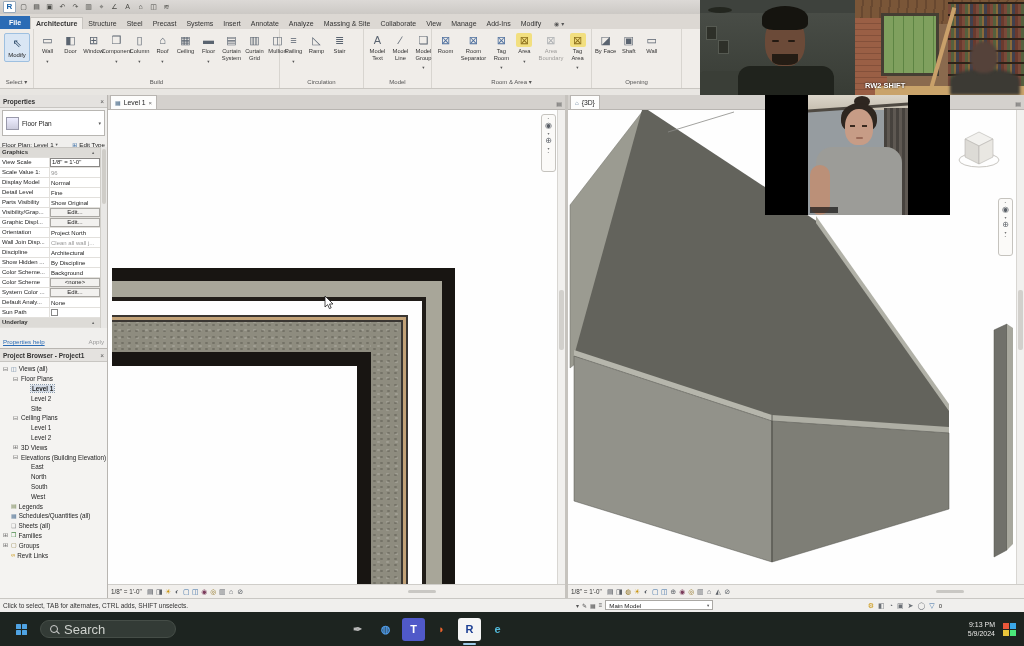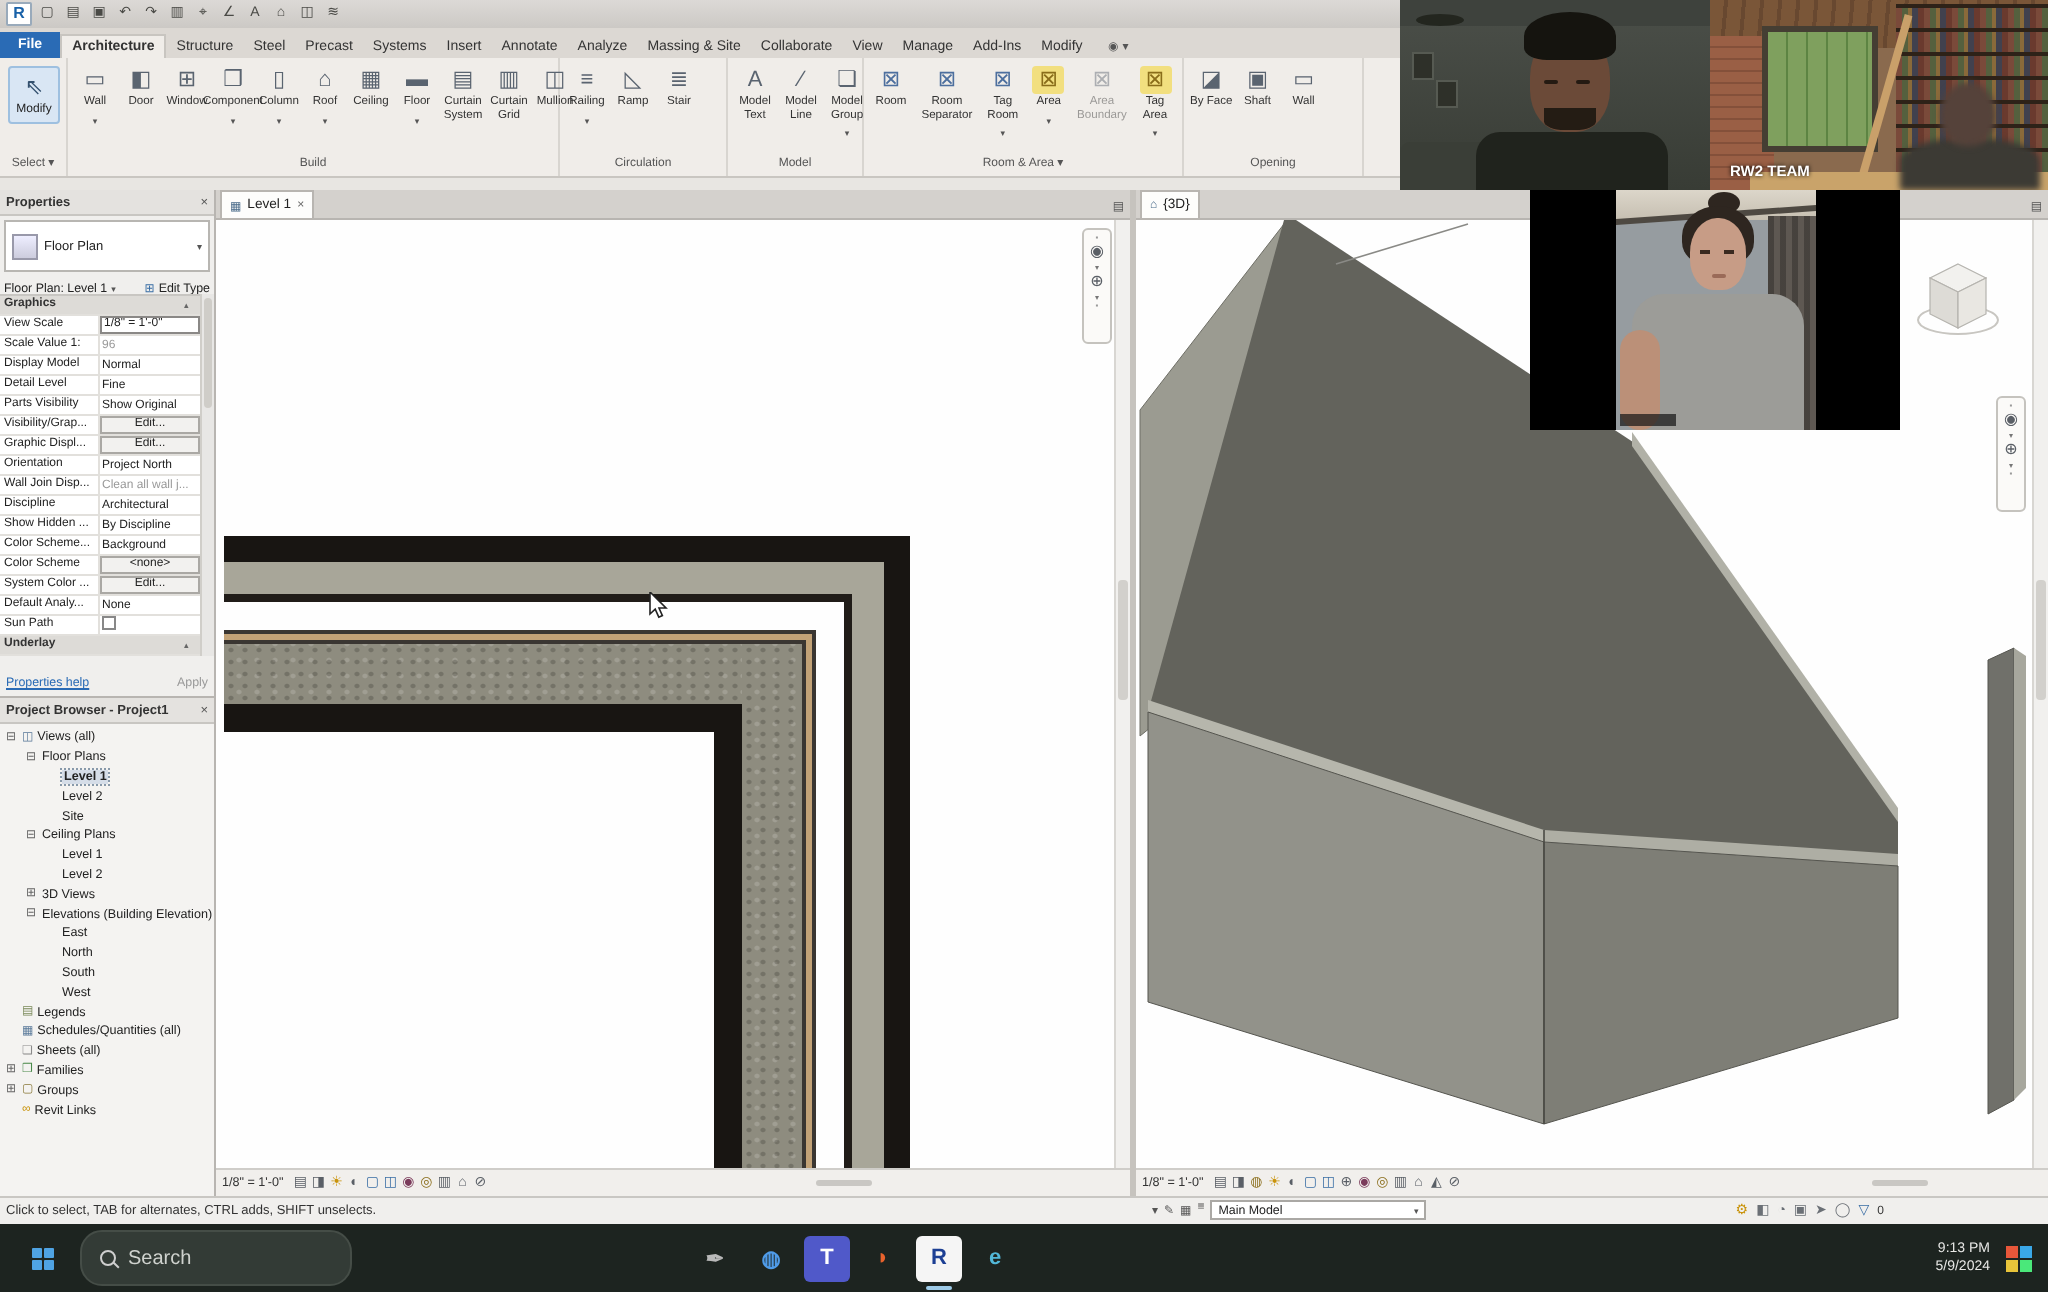--- a/index.html
+++ b/index.html
@@ -124,21 +124,21 @@
   .sb-select{width:108px;height:10px;background:#fff;border:1px solid #aaa8a4;font-size:6.2px;display:flex;align-items:center;padding:0 3px;box-sizing:border-box;color:#222}
   .sb-select .dd{margin-left:auto;font-size:4.5px;color:#555}
   .sb-right{position:absolute;right:82px;top:1px;display:flex;gap:4px;align-items:center}
   .sb-ic{font-size:7px;color:var(--c,#6b7076);line-height:11px}
   .sb-count{font-size:6px;color:#333}
   
   .taskbar{position:absolute;left:0;right:0;bottom:0;height:34px;background:#1d2420;display:flex;align-items:center;z-index:40}
   .tb-start{margin-left:10px;width:22px;height:22px;display:flex;align-items:center;justify-content:center}
   .win{width:11px;height:11px;display:grid;grid-template-columns:5px 5px;grid-template-rows:5px 5px;gap:1px}
   .win i{background:#4fa3e3;border-radius:.5px}
-  .tb-search{margin-left:8px;width:136px;height:28px;background:#333b36;border:1px solid #454d47;border-radius:11px;display:flex;align-items:center;gap:6px;padding-left:9px;color:#cfd2ce;font-size:10px;box-sizing:border-box}
+  .tb-search{margin-left:8px;width:136px;height:18px;background:#333b36;border:1px solid #454d47;border-radius:11px;display:flex;align-items:center;gap:6px;padding-left:9px;color:#cfd2ce;font-size:13px;box-sizing:border-box}
   .mag{width:6px;height:6px;border:1px solid #cfcfcf;border-radius:50%;position:relative;flex:0 0 6px}
   .mag::after{content:"";position:absolute;width:4px;height:1px;background:#cfcfcf;transform:rotate(45deg);right:-3px;bottom:-1px}
   .tb-apps{display:flex;gap:5px;margin-left:170px}
   .tb-app{width:23px;height:23px;display:flex;align-items:center;justify-content:center;font-size:11px;font-weight:bold;border-radius:3px;color:var(--fg,#ddd);background:var(--bg,transparent);position:relative}
   .tb-app.active::after{content:"";position:absolute;bottom:-4px;left:5px;right:5px;height:2px;background:#9ecbe8;border-radius:1px}
   .tb-tray{margin-left:auto;display:flex;align-items:center;gap:8px;padding-right:8px}
   .tb-clock{color:#e8e8e6;font-size:7px;text-align:right;line-height:1.35}
   .notif{width:13px;height:13px;display:grid;grid-template-columns:6px 6px;grid-template-rows:6px 6px;gap:1px}
   .notif i:nth-child(1){background:#e8573a}.notif i:nth-child(2){background:#3aa8e8}
   .notif i:nth-child(3){background:#e8c43a}.notif i:nth-child(4){background:#4ae87a}
@@ -833,21 +833,21 @@
   </div>
   <div class="cam cam2">
     <div class="c2-ceiling"></div>
     <div class="c2-brick"></div>
     <div class="c2-window"></div>
     <div class="c2-shelf"></div>
     <div class="c2-ladder"></div>
     <div class="c2-floor"></div>
     <div class="c2-body"></div>
     <div class="c2-head"></div>
-    <div class="c2-label">RW2 TEAM</div>
+    <div class="c2-label">RW2 SHIFT</div>
   </div>
   <div class="cam cam3">
     <div class="c3-video">
       <div class="c3-ceiling"></div>
       <div class="c3-beam"></div>
       <div class="c3-curtain"></div>
       <div class="c3-body"></div>
       <div class="c3-arm"></div>
       <div class="c3-print"></div>
       <div class="c3-bun"></div>

